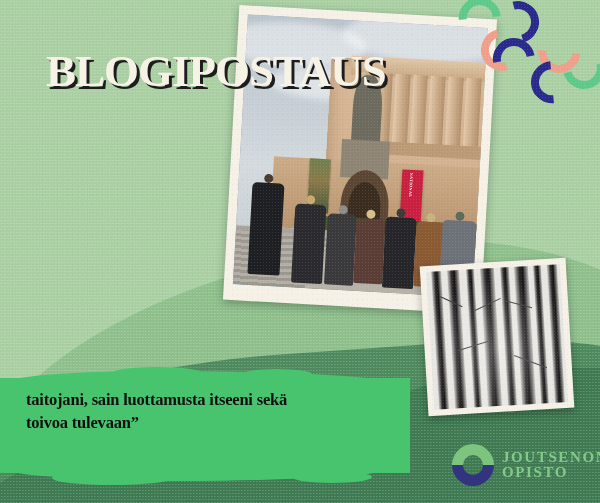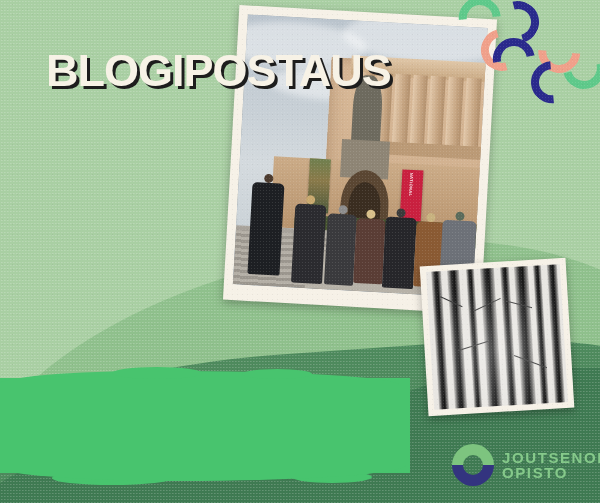--- a/index.html
+++ b/index.html
@@ -1,18 +1,18 @@
 <!DOCTYPE html>
 <html><head>
 <meta charset="utf-8">
 <style>
   html,body{margin:0;padding:0;background:#888;}
   #poster{
     position:relative;width:600px;height:503px;overflow:hidden;
-    font-family:Liberation Sans, sans-serif;
+    font-family:Liberation Serif, serif;
     background:#a9cfa3;
   }
 
   
   .bg-base{position:absolute;inset:0;background:#a9cfa3;}
   .bg-noise{
     position:absolute;inset:0;opacity:.35;
     background-image:
       radial-gradient(rgba(255,255,255,.55) .6px, transparent .7px),
       radial-gradient(rgba(0,0,0,.18) .6px, transparent .7px);
@@ -293,20 +293,22 @@
     </div>
   </div>
 
   <div class="quote-band">
     <span class="band-frag" style="left:120px;top:-11px;width:90px;height:12px;border-radius:50%;"></span>
     <span class="band-frag" style="left:250px;top:-9px;width:70px;height:10px;border-radius:50%;"></span>
     <span class="band-frag" style="left:60px;bottom:-12px;width:120px;height:14px;border-radius:50%;"></span>
     <span class="band-frag" style="left:300px;bottom:-10px;width:80px;height:12px;border-radius:50%;"></span>
   </div>
   <div class="quote-text">
+    <div>taitojani, sain luottamusta itseeni sekä</div>
+    <div>toivoa tulevaan”</div>
   </div>
 
   <div class="logo">
     <div class="logo-mark">
       <div class="mark-top"></div>
       <div class="mark-bot"></div>
     </div>
     <div class="logo-text">
       <div>JOUTSENON</div>
       <div>OPISTO</div>

